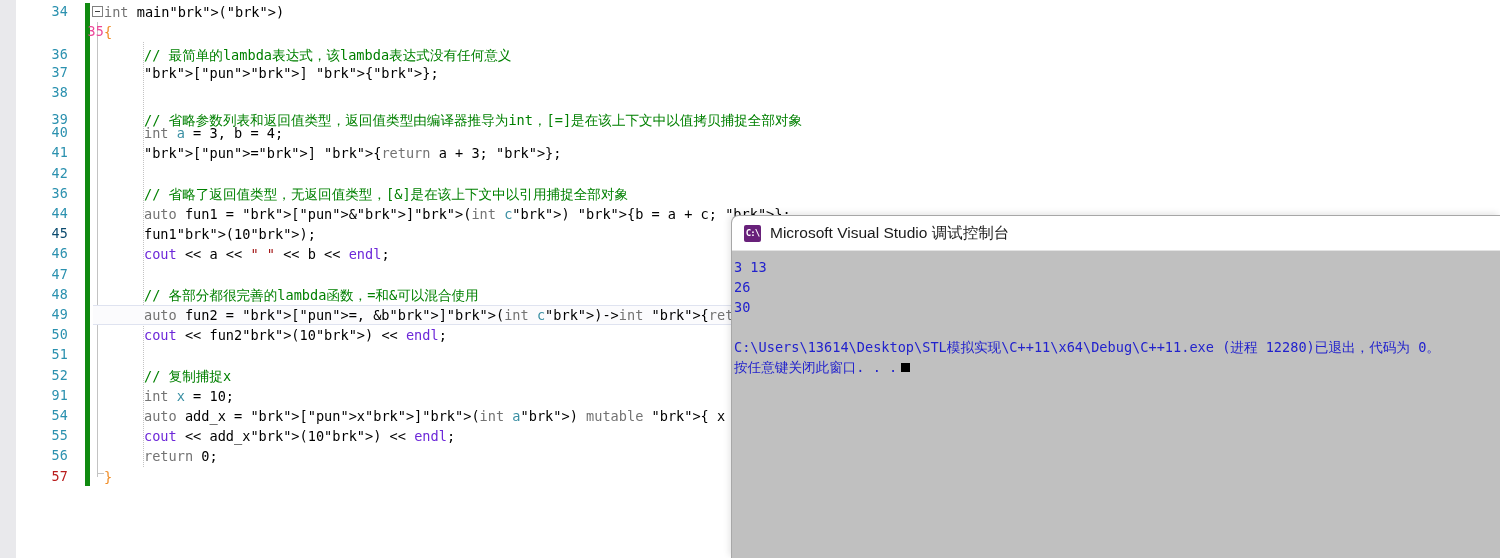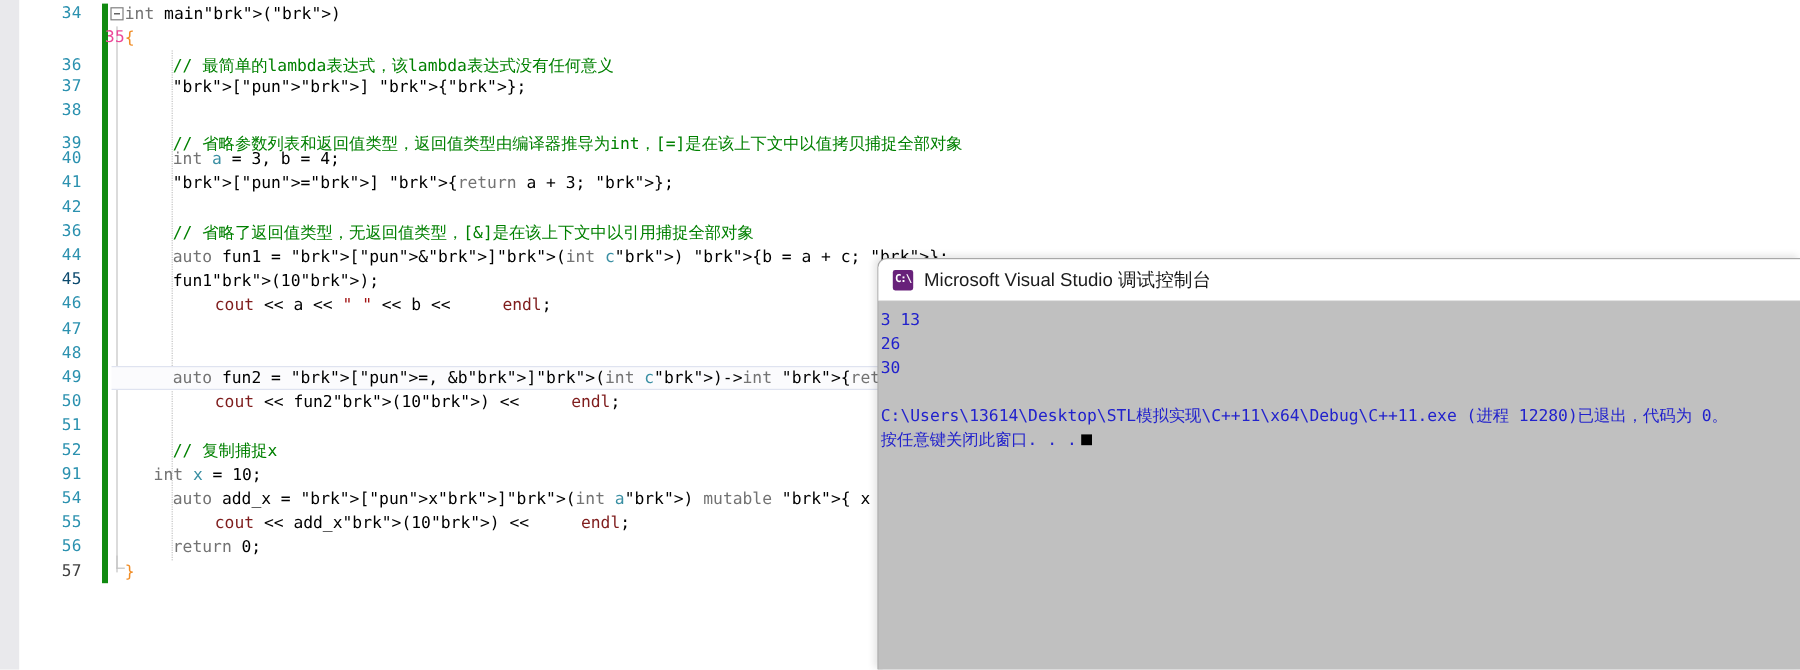--- a/index.html
+++ b/index.html
@@ -41,21 +41,21 @@
     position:absolute;left:93px;right:0;height:20.2px;
     border-top:1px solid #dfe3f0;border-bottom:1px solid #dfe3f0;
     background:#fbfbfd;box-sizing:border-box;
   }
 
   
   .kw{color:#737373;}
   .cm{color:#008000;}
   .str{color:#a31515;}
   .ob{color:#f08c24;}
-  .fn{color:#7f1d1d;margin-left:35px;}
+  .fn{color:#6d28d9;}
   .prm{color:#3a8fa3;}
 
   
   .console{
     position:absolute;left:731px;top:215px;width:769px;height:343px;
     background:#c0c0c0;border:1px solid #a7a7a7;border-bottom:none;border-right:none;
     border-top-left-radius:8px;box-sizing:border-box;
     box-shadow:-2px -2px 6px rgba(0,0,0,.10);
   }
   .console-title{
@@ -108,30 +108,30 @@
         <div class="line" style="position: absolute; left: 0px; right: 0px; top: 82.8px;"><div class="ln" style="color: rgb(43, 145, 175);">38</div><div class="code" style="left: 144px;"></div></div>
         <div class="line" style="position: absolute; left: 0px; right: 0px; top: 110px;"><div class="ln" style="color: rgb(43, 145, 175);">39</div><div class="code" style="left: 144px;"><span class="cm">// 省略参数列表和返回值类型，返回值类型由编译器推导为int，[=]是在该上下文中以值拷贝捕捉全部对象</span></div></div>
         <div class="line" style="position: absolute; left: 0px; right: 0px; top: 123.2px;"><div class="ln" style="color: rgb(43, 145, 175);">40</div><div class="code" style="left: 144px;"><span class="kw">int</span> <span class="prm">a</span> = 3, b = 4;</div></div>
         <div class="line" style="position: absolute; left: 0px; right: 0px; top: 143.4px;"><div class="ln" style="color: rgb(43, 145, 175);">41</div><div class="code" style="left: 144px;"><span class="&lt;span">"brk"</span>&gt;[<span class="&lt;span">"pun"</span>&gt;=<span class="&lt;span">"brk"</span>&gt;] <span class="&lt;span">"brk"</span>&gt;{<span class="kw">return</span> a + 3; <span class="&lt;span">"brk"</span>&gt;};</div></div>
         <div class="line" style="position: absolute; left: 0px; right: 0px; top: 163.6px;"><div class="ln" style="color: rgb(43, 145, 175);">42</div><div class="code" style="left: 144px;"></div></div>
         <div class="line" style="position: absolute; left: 0px; right: 0px; top: 183.8px;"><div class="ln" style="color: rgb(43, 145, 175);">36</div><div class="code" style="left: 144px;"><span class="cm">// 省略了返回值类型，无返回值类型，[&amp;]是在该上下文中以引用捕捉全部对象</span></div></div>
         <div class="line" style="position: absolute; left: 0px; right: 0px; top: 204px;"><div class="ln" style="color: rgb(43, 145, 175);">44</div><div class="code" style="left: 144px;"><span class="kw">auto</span> fun1 = <span class="&lt;span">"brk"</span>&gt;[<span class="&lt;span">"pun"</span>&gt;&amp;<span class="&lt;span">"brk"</span>&gt;]<span class="&lt;span">"brk"</span>&gt;(<span class="kw">int</span> <span class="prm">c</span><span class="&lt;span">"brk"</span>&gt;) <span class="&lt;span">"brk"</span>&gt;{b = a + c; <span class="&lt;span">"brk"</span>&gt;};</div></div>
         <div class="line" style="position: absolute; left: 0px; right: 0px; top: 224.2px;"><div class="ln" style="color: #0c4a6e;">45</div><div class="code" style="left: 144px;">fun1<span class="&lt;span">"brk"</span>&gt;(10<span class="&lt;span">"brk"</span>&gt;);</div></div>
         <div class="line" style="position: absolute; left: 0px; right: 0px; top: 244.4px;"><div class="ln" style="color: rgb(43, 145, 175);">46</div><div class="code" style="left: 144px;"><span class="fn">cout</span> &lt;&lt; a &lt;&lt; <span class="str">" "</span> &lt;&lt; b &lt;&lt; <span class="fn">endl</span>;</div></div>
         <div class="line" style="position: absolute; left: 0px; right: 0px; top: 264.6px;"><div class="ln" style="color: rgb(43, 145, 175);">47</div><div class="code" style="left: 144px;"></div></div>
-        <div class="line" style="position: absolute; left: 0px; right: 0px; top: 284.8px;"><div class="ln" style="color: rgb(43, 145, 175);">48</div></div>
+        <div class="line" style="position: absolute; left: 0px; right: 0px; top: 284.8px;"><div class="ln" style="color: rgb(43, 145, 175);">48</div><div class="code" style="left: 144px;"><span class="cm">// 各部分都很完善的lambda函数，=和&amp;可以混合使用</span></div></div>
         <div class="line" style="position: absolute; left: 0px; right: 0px; top: 305px;"><div class="ln" style="color: rgb(43, 145, 175);">49</div><div class="code" style="left: 144px;"><span class="kw">auto</span> fun2 = <span class="&lt;span">"brk"</span>&gt;[<span class="&lt;span">"pun"</span>&gt;=, &amp;b<span class="&lt;span">"brk"</span>&gt;]<span class="&lt;span">"brk"</span>&gt;(<span class="kw">int</span> <span class="prm">c</span><span class="&lt;span">"brk"</span>&gt;)-&gt;<span class="kw">int</span> <span class="&lt;span">"brk"</span>&gt;{<span class="kw">return</span> b += a + c; <span class="&lt;span">"brk"</span>&gt;};</div></div>
         <div class="line" style="position: absolute; left: 0px; right: 0px; top: 325.2px;"><div class="ln" style="color: rgb(43, 145, 175);">50</div><div class="code" style="left: 144px;"><span class="fn">cout</span> &lt;&lt; fun2<span class="&lt;span">"brk"</span>&gt;(10<span class="&lt;span">"brk"</span>&gt;) &lt;&lt; <span class="fn">endl</span>;</div></div>
         <div class="line" style="position: absolute; left: 0px; right: 0px; top: 345.4px;"><div class="ln" style="color: rgb(43, 145, 175);">51</div><div class="code" style="left: 144px;"></div></div>
         <div class="line" style="position: absolute; left: 0px; right: 0px; top: 365.6px;"><div class="ln" style="color: rgb(43, 145, 175);">52</div><div class="code" style="left: 144px;"><span class="cm">// 复制捕捉x</span></div></div>
-        <div class="line" style="position: absolute; left: 0px; right: 0px; top: 385.8px;"><div class="ln" style="color: rgb(43, 145, 175);">91</div><div class="code" style="left: 128px;"><span class="kw">int</span> <span class="prm">x</span> = 10;</div></div>
+        <div class="line" style="position: absolute; left: 0px; right: 0px; top: 385.8px;"><div class="ln" style="color: rgb(43, 145, 175);">91</div><div class="code" style="left: 144px;"><span class="kw">int</span> <span class="prm">x</span> = 10;</div></div>
         <div class="line" style="position: absolute; left: 0px; right: 0px; top: 406px;"><div class="ln" style="color: rgb(43, 145, 175);">54</div><div class="code" style="left: 144px;"><span class="kw">auto</span> add_x = <span class="&lt;span">"brk"</span>&gt;[<span class="&lt;span">"pun"</span>&gt;x<span class="&lt;span">"brk"</span>&gt;]<span class="&lt;span">"brk"</span>&gt;(<span class="kw">int</span> <span class="prm">a</span><span class="&lt;span">"brk"</span>&gt;) <span class="kw">mutable</span> <span class="&lt;span">"brk"</span>&gt;{ x *= 2; <span class="kw">return</span> a + x; <span class="&lt;span">"brk"</span>&gt;};</div></div>
         <div class="line" style="position: absolute; left: 0px; right: 0px; top: 426.2px;"><div class="ln" style="color: rgb(43, 145, 175);">55</div><div class="code" style="left: 144px;"><span class="fn">cout</span> &lt;&lt; add_x<span class="&lt;span">"brk"</span>&gt;(10<span class="&lt;span">"brk"</span>&gt;) &lt;&lt; <span class="fn">endl</span>;</div></div>
         <div class="line" style="position: absolute; left: 0px; right: 0px; top: 446.4px;"><div class="ln" style="color: rgb(43, 145, 175);">56</div><div class="code" style="left: 144px;"><span class="kw">return</span> 0;</div></div>
-        <div class="line" style="position: absolute; left: 0px; right: 0px; top: 466.6px;"><div class="ln" style="color: #404040;">57</div><div class="code" style="left: 104px;"><span class="ob">}</span></div></div>
+        <div class="line" style="position: absolute; left: 0px; right: 0px; top: 466.6px;"><div class="ln" style="color: #b91c1c;">57</div><div class="code" style="left: 104px;"><span class="ob">}</span></div></div>
       </div>
   </div>
 
   <div class="console">
     <div class="console-title">
       <span class="console-icon">
         <span>C:\</span>
       </span>
       <span class="console-title-text">Microsoft Visual Studio 调试控制台</span>
     </div>

